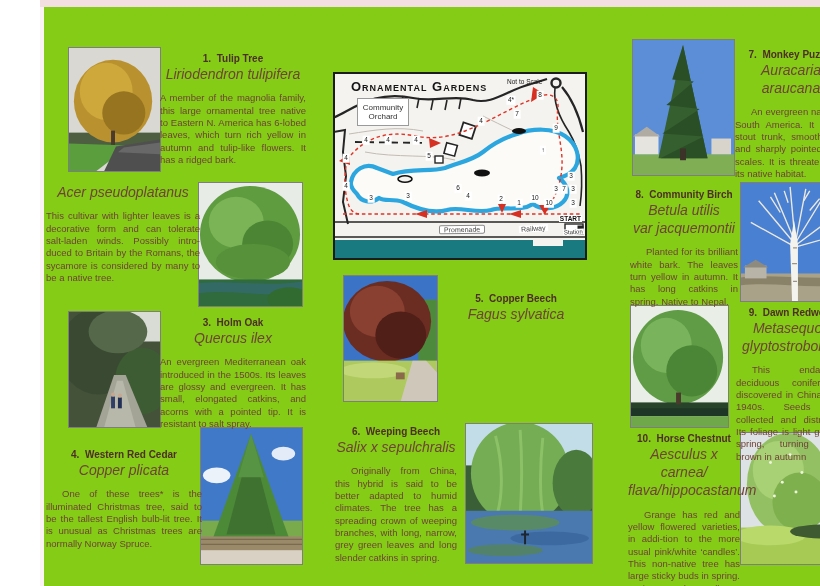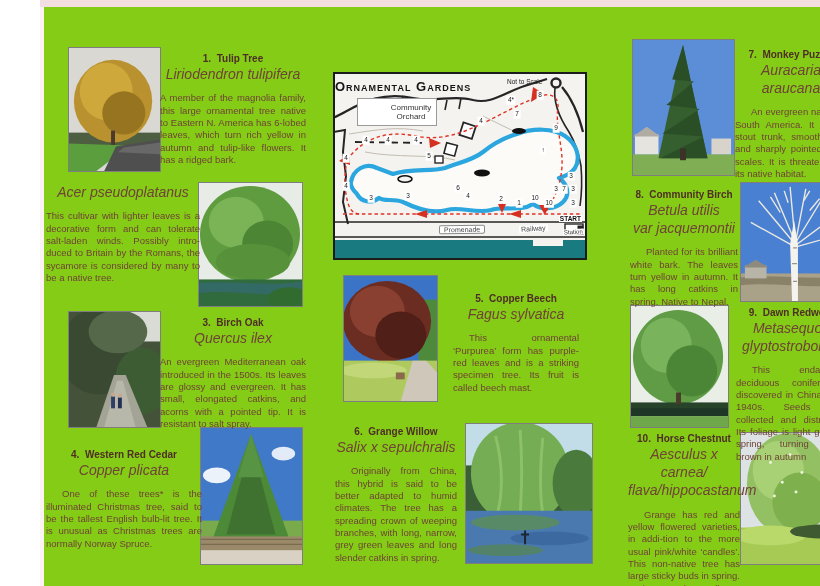--- a/index.html
+++ b/index.html
@@ -13,26 +13,26 @@
 
   .tb{position:absolute;color:#6f4337;font-size:9.5px;line-height:1.3;}
   .tb .hd{font-size:10px;font-weight:bold;color:#4e2e25;text-align:center;margin:0;}
   .tb .latin{font-style:italic;text-align:center;color:#6f4337;font-size:14px;}
   .tb .body{margin-top:9px;text-align:justify;}
   .tb.indent .body{text-indent:16px;}
 
   .map{position:absolute;left:293px;top:72px;width:254px;height:188px;border:2px solid #1c1c1c;
        background:#f5f3ef;box-sizing:border-box;}
   .map svg{position:absolute;left:0;top:0;width:250px;height:184px;}
-  .map-title{position:absolute;left:0;top:5px;font-variant:small-caps;font-weight:bold;
+  .map-title{position:absolute;left:16px;top:5px;font-variant:small-caps;font-weight:bold;
        font-size:13px;letter-spacing:1px;color:#141414;white-space:nowrap;}
   .scale-note{position:absolute;left:172px;top:4px;font-size:6.5px;color:#222;}
   .orchard{position:absolute;left:22px;top:24px;width:50px;height:26px;background:#fff;
        border:1px solid #9a9a9a;font-size:8px;color:#333;text-align:center;line-height:1.15;
-       display:flex;align-items:center;justify-content:center;padding-left:28px;}
+       display:flex;align-items:center;justify-content:center;}
   .mk{position:absolute;transform:translate(-50%,-50%);background:#ffffff;color:#1a1a1a;
        font-size:6.5px;line-height:1;padding:1px 1.5px;white-space:nowrap;}
   .lbl-promenade{position:absolute;left:104px;top:151px;background:#fff;border:1px solid #8a8a8a;
        border-radius:2px;font-size:7px;color:#444;padding:0 4px;transform:rotate(-1deg);}
   .lbl-railway{position:absolute;left:184px;top:151px;background:#fff;font-size:7px;color:#444;
        padding:0 2px;transform:rotate(-4deg);}
   .lbl-start{position:absolute;right:3px;top:141px;font-size:6.5px;font-weight:bold;color:#111;
        background:#fff;padding:0 1px;}
   .lbl-station{position:absolute;right:1px;top:155px;font-size:6px;color:#333;background:#fff;
        padding:0 1px;transform:rotate(-3deg);}
@@ -200,39 +200,38 @@
     <div class="latin">Liriodendron tulipifera</div>
     <div class="body">A member of the magnolia family, this large ornamental tree native to Eastern N. America has 6-lobed leaves, which turn rich yellow in autumn and tulip-like flowers. It has a ridged bark.</div>
   </div>
 
   <div class="tb" style="left:6px;top:183px;width:154px">
     <div class="latin">Acer pseudoplatanus</div>
     <div class="body">This cultivar with lighter leaves is a decorative form and can tolerate salt-laden winds. Possibly intro-duced to Britain by the Romans, the sycamore is considered by many to be a native tree.</div>
   </div>
 
   <div class="tb" style="left:120px;top:316px;width:146px">
-    <div class="hd"><span>3.</span>&nbsp; <span>Birch Oak</span></div>
+    <div class="hd"><span>3.</span>&nbsp; <span>Holm Oak</span></div>
     <div class="latin">Quercus ilex</div>
     <div class="body">An evergreen Mediterranean oak introduced in the 1500s. Its leaves are glossy and evergreen. It has small, elongated catkins, and acorns with a pointed tip. It is resistant to salt spray.</div>
   </div>
 
   <div class="tb indent" style="left:6px;top:448px;width:156px">
     <div class="hd"><span>4.</span>&nbsp; <span>Western Red Cedar</span></div>
     <div class="latin">Copper plicata</div>
     <div class="body">One of these trees* is the illuminated Christmas tree, said to be the tallest English bulb-lit tree. It is unusual as Christmas trees are normally Norway Spruce.</div>
   </div>
 
   <div class="tb indent" style="left:413px;top:292px;width:126px">
     <div class="hd"><span>5.</span>&nbsp; <span>Copper Beech</span></div>
     <div class="latin">Fagus sylvatica</div>
-    <div class="body">This ornamental ‘Purpurea’ form has purple-red leaves and is a striking specimen tree.  Its fruit is called beech mast.</div>
   </div>
 
   <div class="tb indent" style="left:295px;top:425px;width:122px">
-    <div class="hd"><span>6.</span>&nbsp; <span>Grange Willow</span></div>
+    <div class="hd"><span>6.</span>&nbsp; <span>Weeping Beech</span></div>
     <div class="latin">Salix x sepulchralis</div>
     <div class="body">Originally from China, this hybrid is said to be better adapted to humid climates. The tree has a spreading crown of weeping branches, with long, narrow, grey green leaves and long slender catkins in spring.</div>
   </div>
 
   <div class="tb indent" style="left:695px;top:48px;width:112px">
     <div class="hd"><span>7.</span>&nbsp; <span>Monkey Puzzle</span></div>
     <div class="latin">Auracaria araucana</div>
     <div class="body">An evergreen native to South America. It has a stout trunk, smooth bark and sharply pointed cone scales. It is threatened in its native habitat.</div>
   </div>
 

